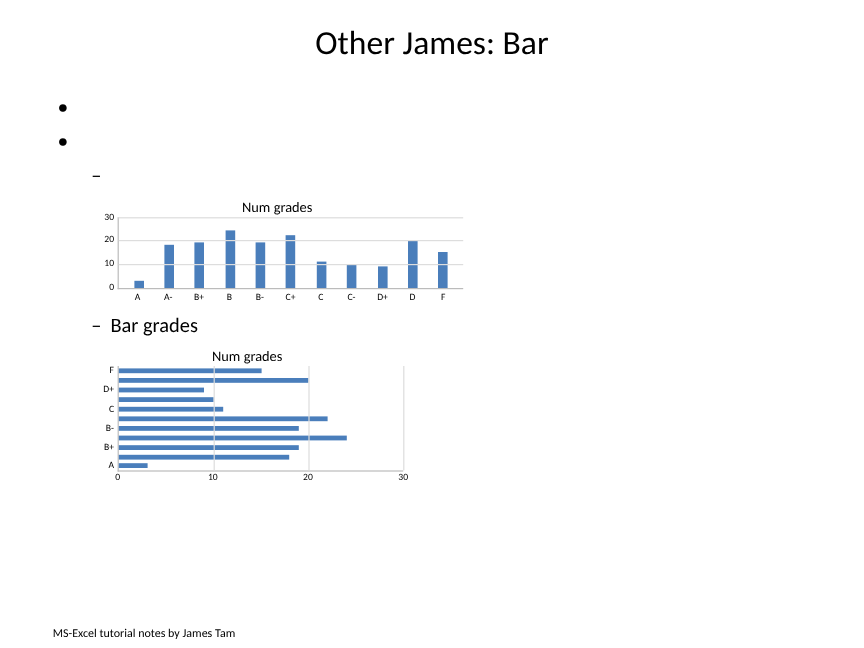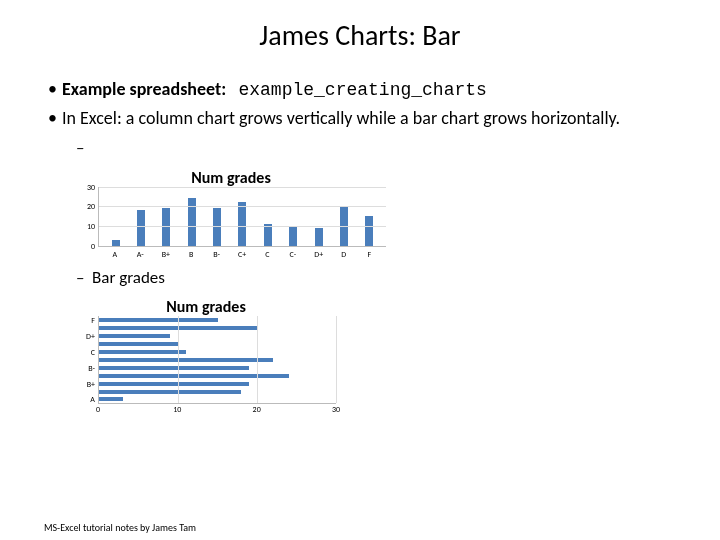--- a/index.html
+++ b/index.html
@@ -41,22 +41,22 @@
     display: flex;
     margin-left: 28px;
     font-size: 17px;
     margin-top: 6px;
   }
   .sub .dash {
     width: 16px;
     flex: 0 0 16px;
   }
   .chart-title {
-    font-size: 16px;
-    font-weight: 700;
+    font-size: 12px;
+    font-weight: 400;
     text-align: center;
   }
   .chart-wrap {
     margin-left: 36px;
   }
   
   .colchart {
     width: 310px;
     margin-top: 2px;
   }
@@ -160,34 +160,28 @@
     left: 8px;
     bottom: 6px;
     font-size: 10px;
     padding-left: 36px;
   }
 </style>
 </head>
 <body>
 
 <div class="slide">
-  <h1 class="title">James Charts: Bar</h1>
+  <h1 class="title">Other James: Bar</h1>
 
   <div class="bullets">
     <div class="bullet">
       <span class="dot">•</span>
-      <span>
-        <span class="bold">Example spreadsheet:</span>
-        <span>&nbsp;</span>
-        <span class="mono">example_creating_charts</span>
-      </span>
     </div>
     <div class="bullet">
       <span class="dot">•</span>
-      <span>In Excel: a column chart grows vertically while a bar chart grows horizontally.</span>
     </div>
 
     <div class="sub">
       <span class="dash">–</span>
     </div>
   </div>
 
   <div class="chart-wrap">
     <div class="colchart">
       <div class="chart-title">Num grades</div>

